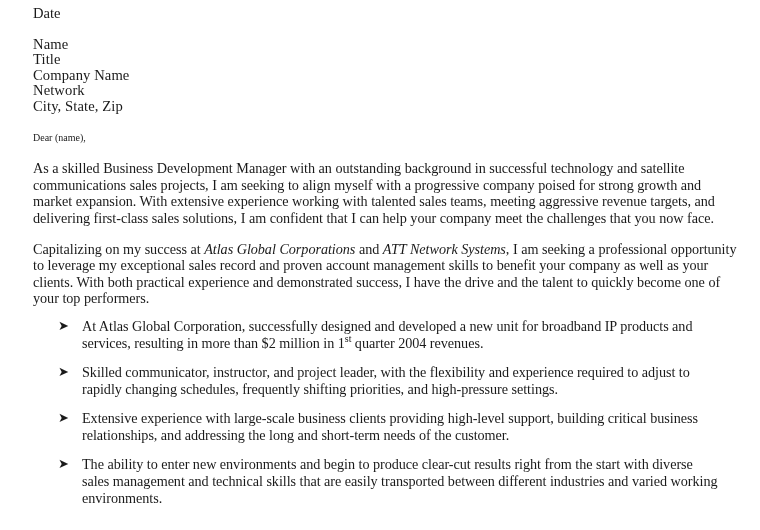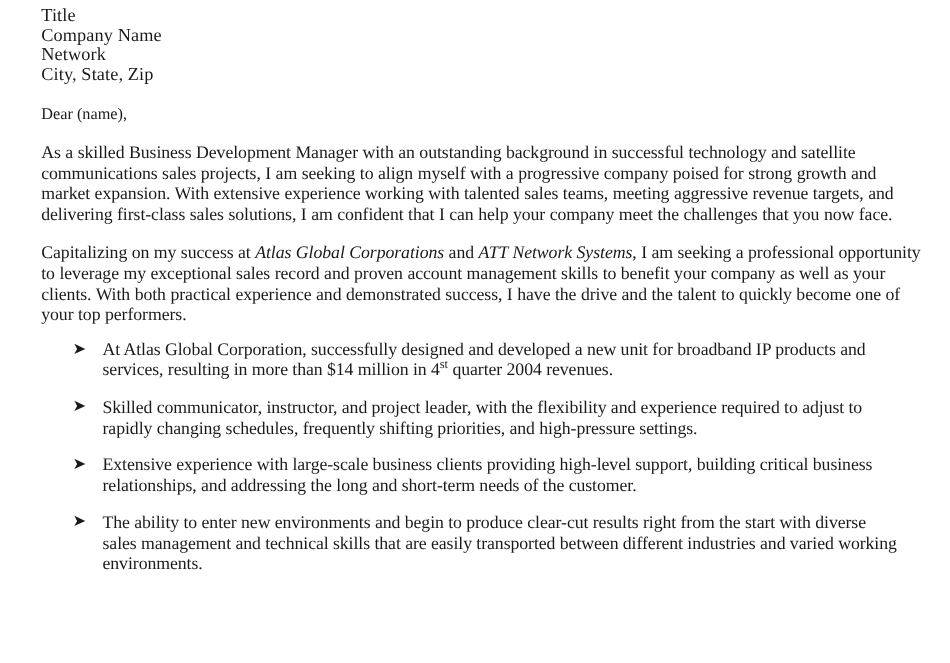--- a/index.html
+++ b/index.html
@@ -32,21 +32,21 @@
     letter-spacing: 0.1px;
     white-space: pre;
   }
   .head-date {
     font-size: 14.6px;
     line-height: 15.6px;
     margin-bottom: 15px;
     white-space: pre;
   }
   .salutation {
-    font-size: 13px;
+    font-size: 10px;
     line-height: 15.6px;
     margin-top: 15px;
     margin-bottom: 15px;
     white-space: pre;
   }
   p.body-par {
     font-size: 14.2px;
     line-height: 16.6px;
     margin: 0 0 14px 0;
     text-align: left;
@@ -93,36 +93,38 @@
     font-family: "DejaVu Sans", sans-serif;
     color: #1a1a1a;
   }
 </style>
 </head>
 <body>
 
 <div class="page">
 
   <div class="letter-head">
+    <div class="head-date">Date</div>
+    <div class="head-line">Name</div>
     <div class="head-line">Title</div>
     <div class="head-line">Company Name</div>
     <div class="head-line">Network</div>
     <div class="head-line">City, State, Zip</div>
   </div>
 
   <div class="salutation">Dear (name),</div>
 
   <p class="body-par"><span>As a skilled </span><b class="bold-role">Business Development Manager</b><span> with an outstanding background in successful technology and satellite communications sales projects, I am seeking to align myself with a progressive company poised for strong growth and market expansion.  With extensive experience working with talented sales teams, meeting aggressive revenue targets, and delivering first-class sales solutions, I am confident that I can help your company meet the challenges that you now face.</span></p>
 
   <p class="body-par"><span>Capitalizing on my success at </span><i class="italic-co">Atlas Global Corporations</i><span> and </span><i class="italic-co">ATT Network Systems</i><span>, I am seeking a professional opportunity to leverage my exceptional sales record and proven account management skills to benefit your company as well as your clients.  With both practical experience and demonstrated success, I have the drive and the talent to quickly become one of your top performers.</span></p>
 
 
   <ul class="bullets">
     <li>
-      <span class="bullet-marker">➤</span><span>At Atlas Global Corporation, successfully designed and developed a new unit for broadband IP products and services, resulting in more than $14 million in 4</span><sup class="ord">st</sup><span> quarter 2004 revenues.</span>
+      <span class="bullet-marker">➤</span><span>At Atlas Global Corporation, successfully designed and developed a new unit for broadband IP products and services, resulting in more than $2 million in 1</span><sup class="ord">st</sup><span> quarter 2004 revenues.</span>
     </li>
     <li>
       <span class="bullet-marker">➤</span><span>Skilled communicator, instructor, and project leader, with the flexibility and experience required to adjust to rapidly changing schedules, frequently shifting priorities, and high-pressure settings.</span>
     </li>
     <li>
       <span class="bullet-marker">➤</span><span>Extensive experience with large-scale business clients providing high-level support, building critical business relationships, and addressing the long and short-term needs of the customer.</span>
     </li>
     <li>
       <span class="bullet-marker">➤</span><span>The ability to enter new environments and begin to produce clear-cut results right from the start with diverse sales management and technical skills that are easily transported between different industries and varied working environments.</span>
     </li>

